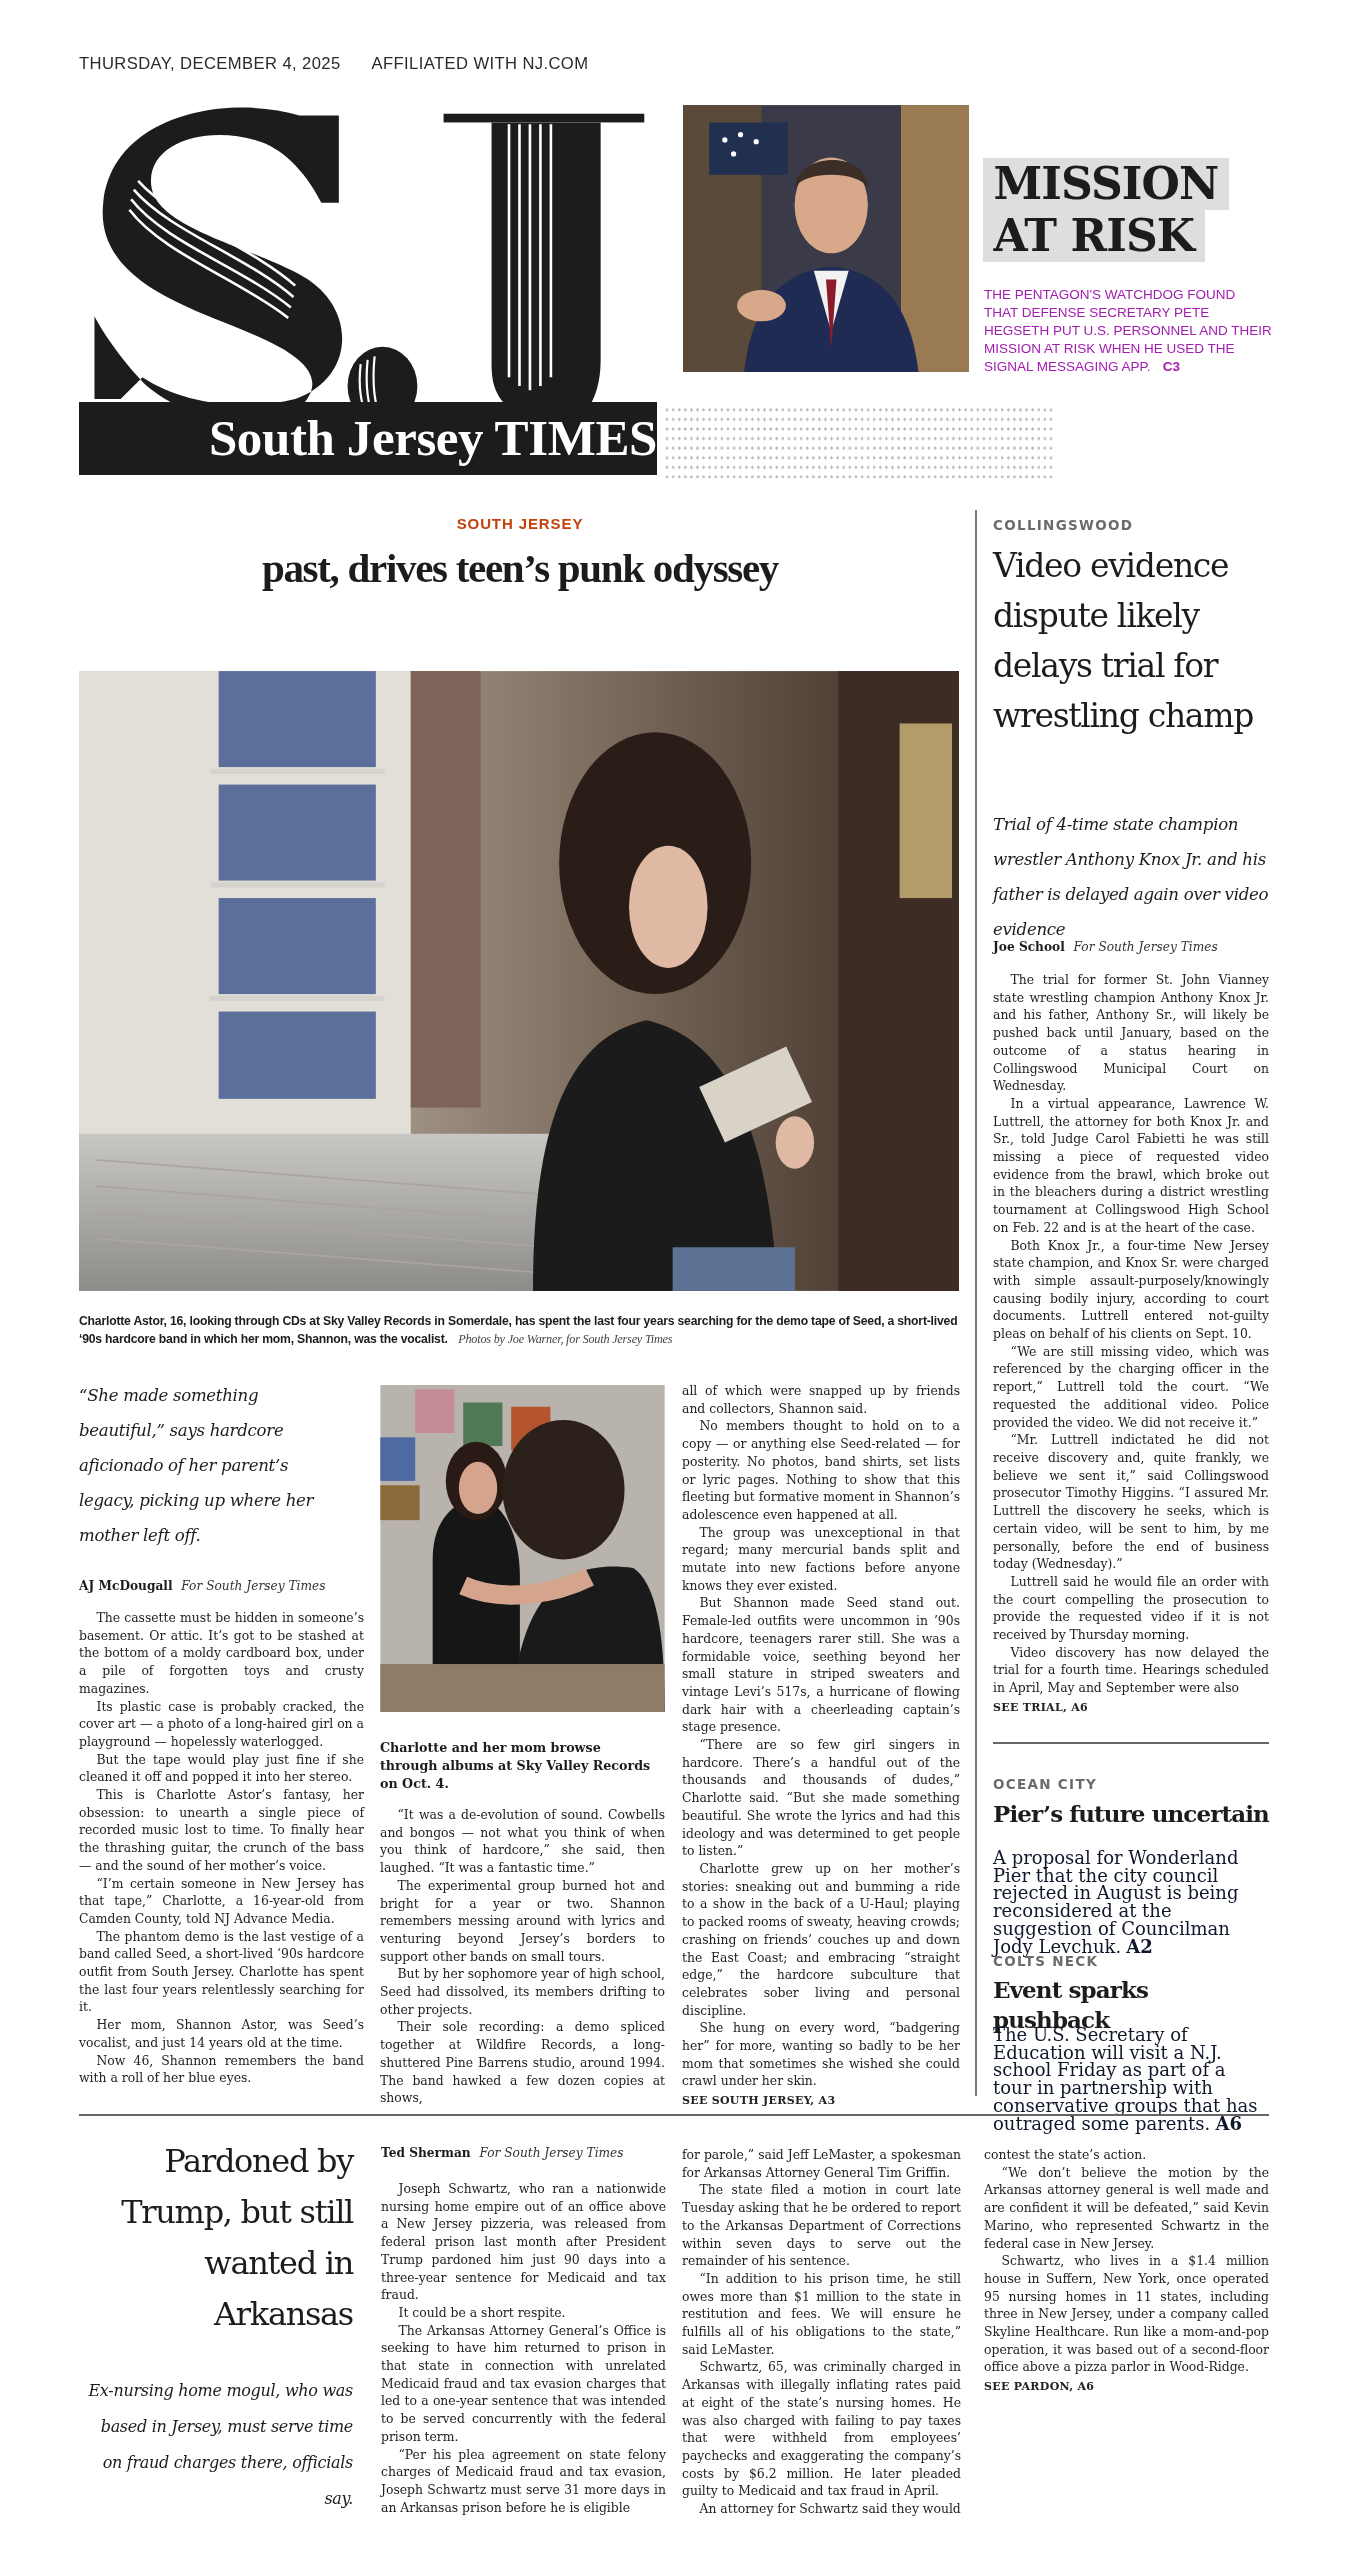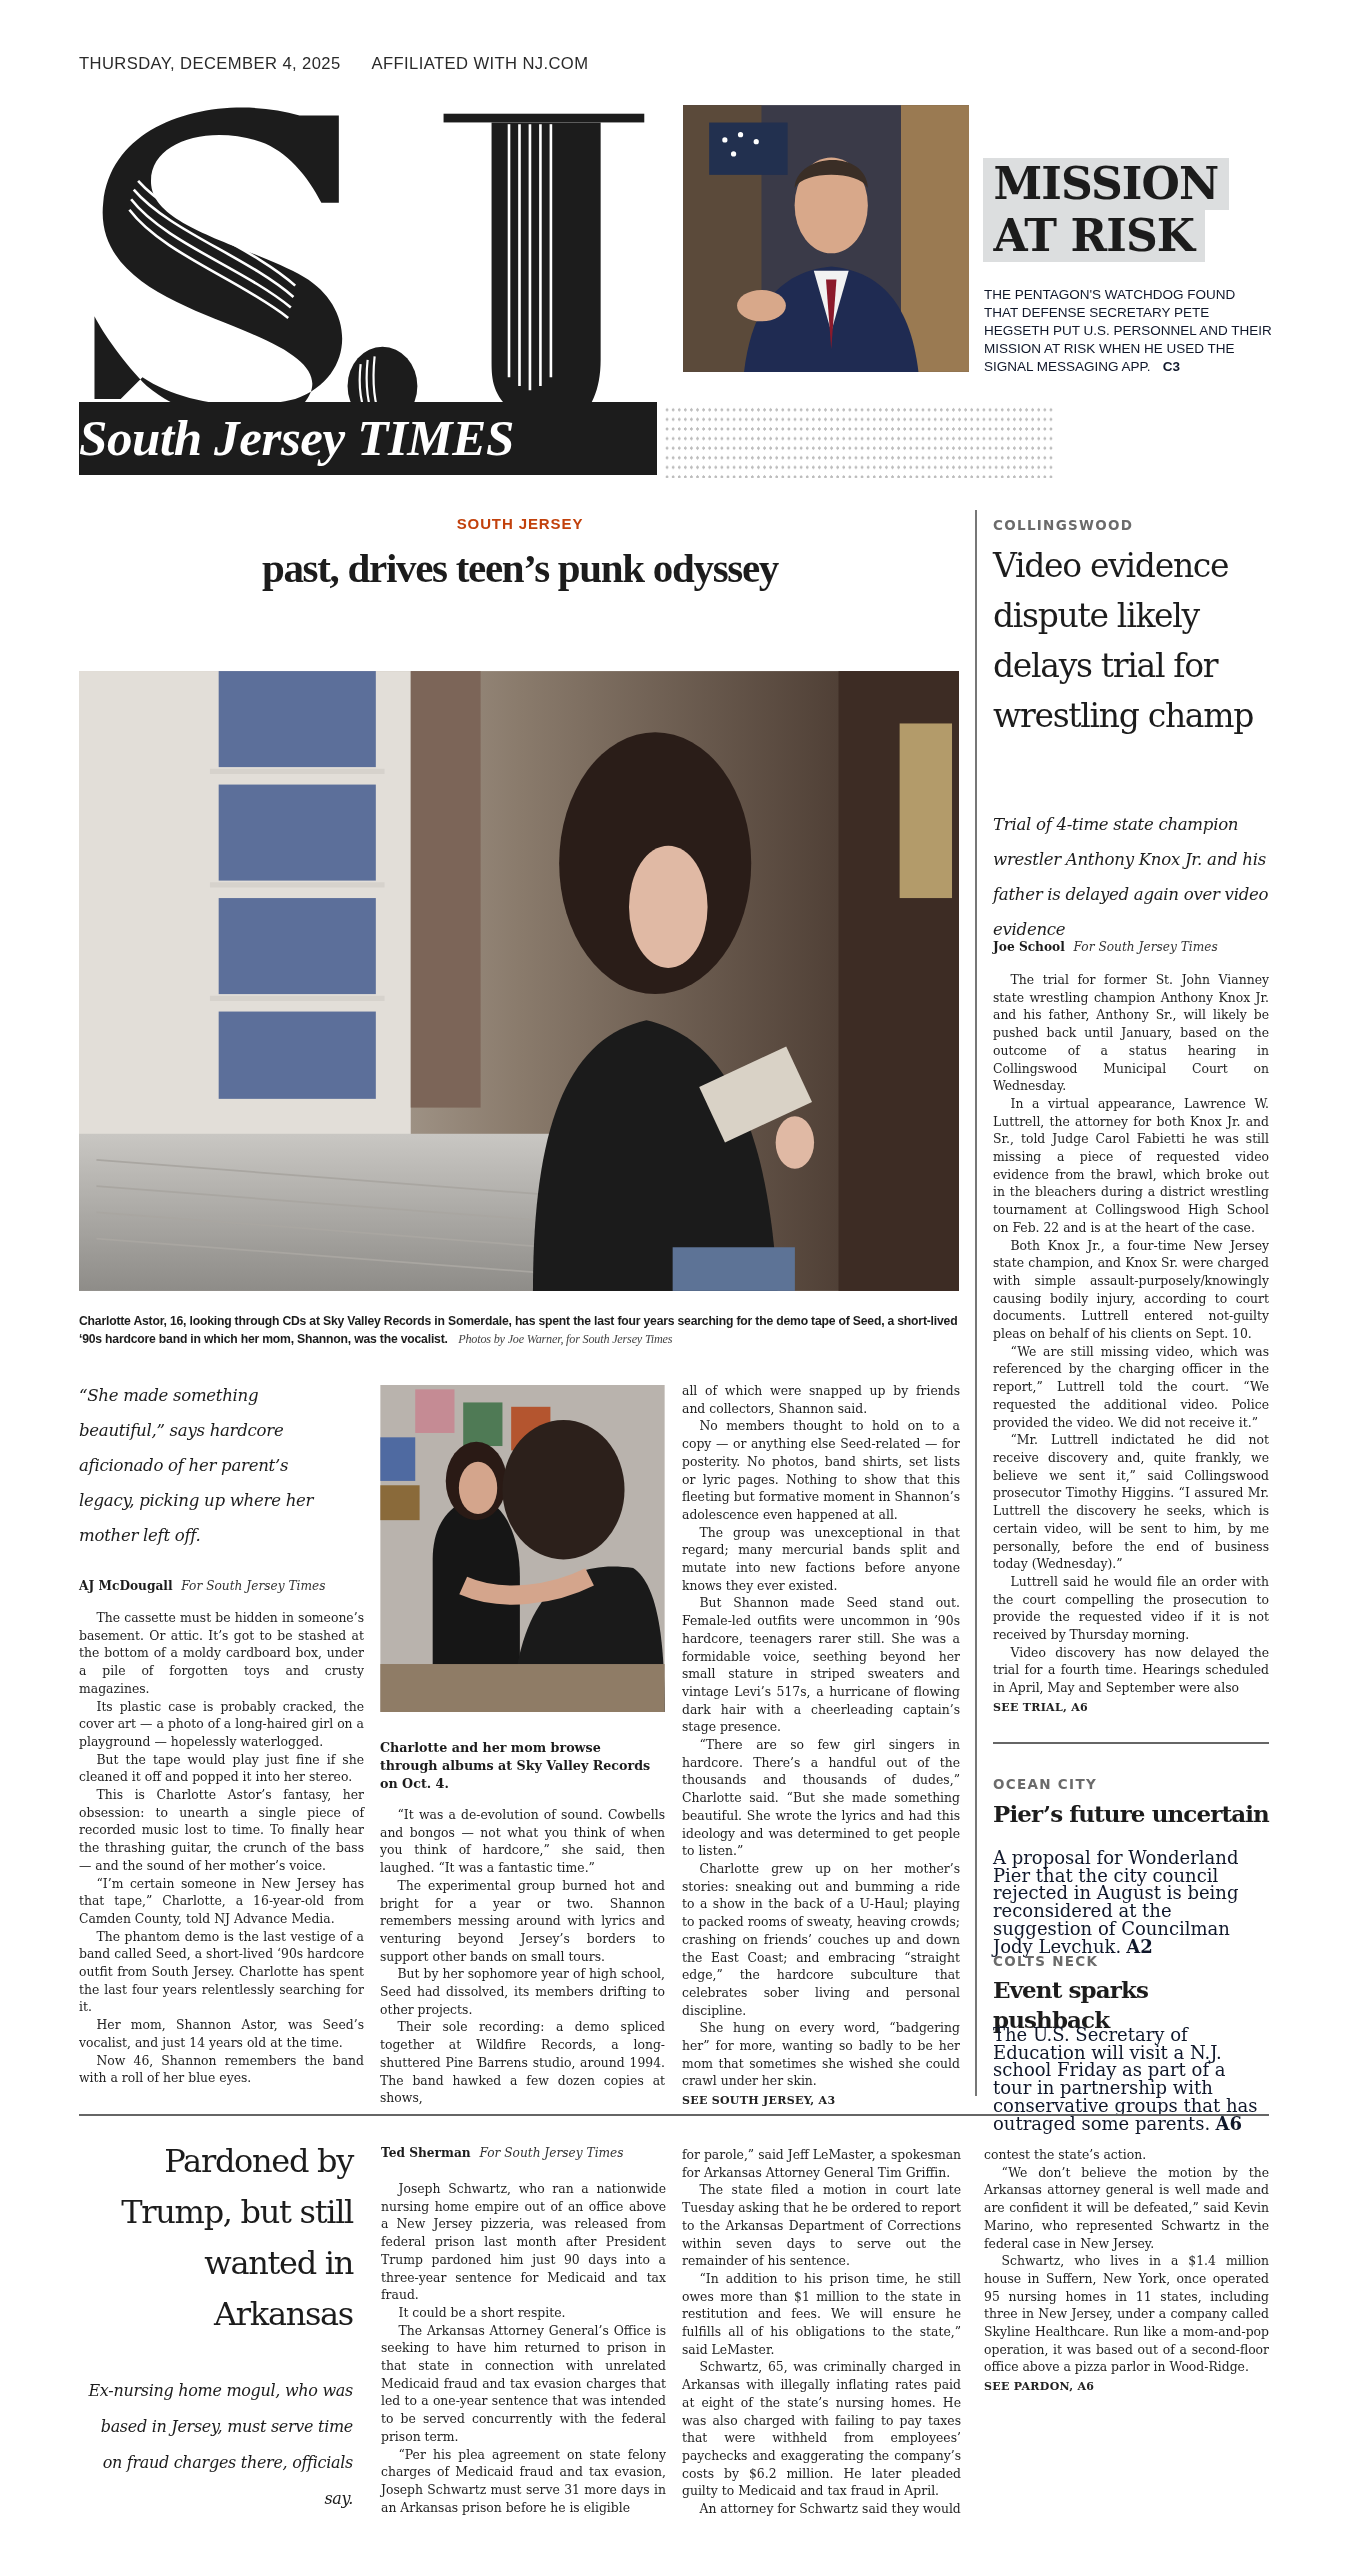--- a/index.html
+++ b/index.html
@@ -7,27 +7,27 @@
   body { position: relative; color: #1c1c1c; font-family: "DejaVu Serif", serif; }
 
   .abs { position: absolute; }
 
   
   .dateline { left: 79px; top: 54px; font-family: "Liberation Sans", sans-serif; font-size: 16.6px; letter-spacing: 0.4px; color: #2a2a2a; white-space: nowrap; }
   .dateline span + span { margin-left: 26px; }
 
   .logo { left: 77px; top: 98px; width: 590px; height: 377px; }
   .logo-bar { left: 79px; top: 402px; width: 578px; height: 73px; background: #1c1c1c; color: #fff;
-    font-family: "Liberation Serif", serif; font-weight: bold; font-size: 51px; line-height: 73px; text-align: left; letter-spacing: -0.4px; font-style: italic; }
+    font-family: "Liberation Serif", serif; font-weight: bold; font-size: 51px; line-height: 73px; text-align: right; letter-spacing: -0.4px; }
 
   .promo-photo { left: 683px; top: 105px; width: 286px; height: 267px; overflow: hidden; }
   .promo-title { left: 983px; top: 158px; }
   .promo-title div { display: inline-block; background: #dcdedf; font-family: "DejaVu Serif", serif; font-weight: bold; font-size: 44px; line-height: 52px; padding: 0 10.5px 0 10.5px; letter-spacing: -0.9px; color: #1c1c1c; }
   .promo-title .l2 { margin-top: 0; }
-  .promo-text { left: 984px; top: 286px; width: 288px; font-family: "Liberation Sans", sans-serif; font-size: 13.5px; line-height: 18px; color: #0f172a; }
+  .promo-text { left: 984px; top: 286px; width: 288px; font-family: "Liberation Sans", sans-serif; font-size: 13.5px; line-height: 18px; color: #a21caf; }
   .promo-text b { margin-left: 12.2px; }
 
   .dots { left: 664px; top: 405px; width: 389px; height: 73px;
     background-image: radial-gradient(circle, #bdbdbd 1.4px, transparent 1.7px);
     background-size: 6.1px 9.6px; }
 
   
   .kicker { font-family: "Liberation Sans", sans-serif; font-weight: bold; color: #c2410c; letter-spacing: 0.9px; font-size: 15px; }
   .main-kicker { left: 79px; top: 515px; width: 882px; text-align: center; }
   .main-head { left: 79px; top: 541px; width: 882px; text-align: center; font-family: "Liberation Serif", serif; font-weight: bold; font-size: 41px; line-height: 54px; letter-spacing: -1.3px; }

